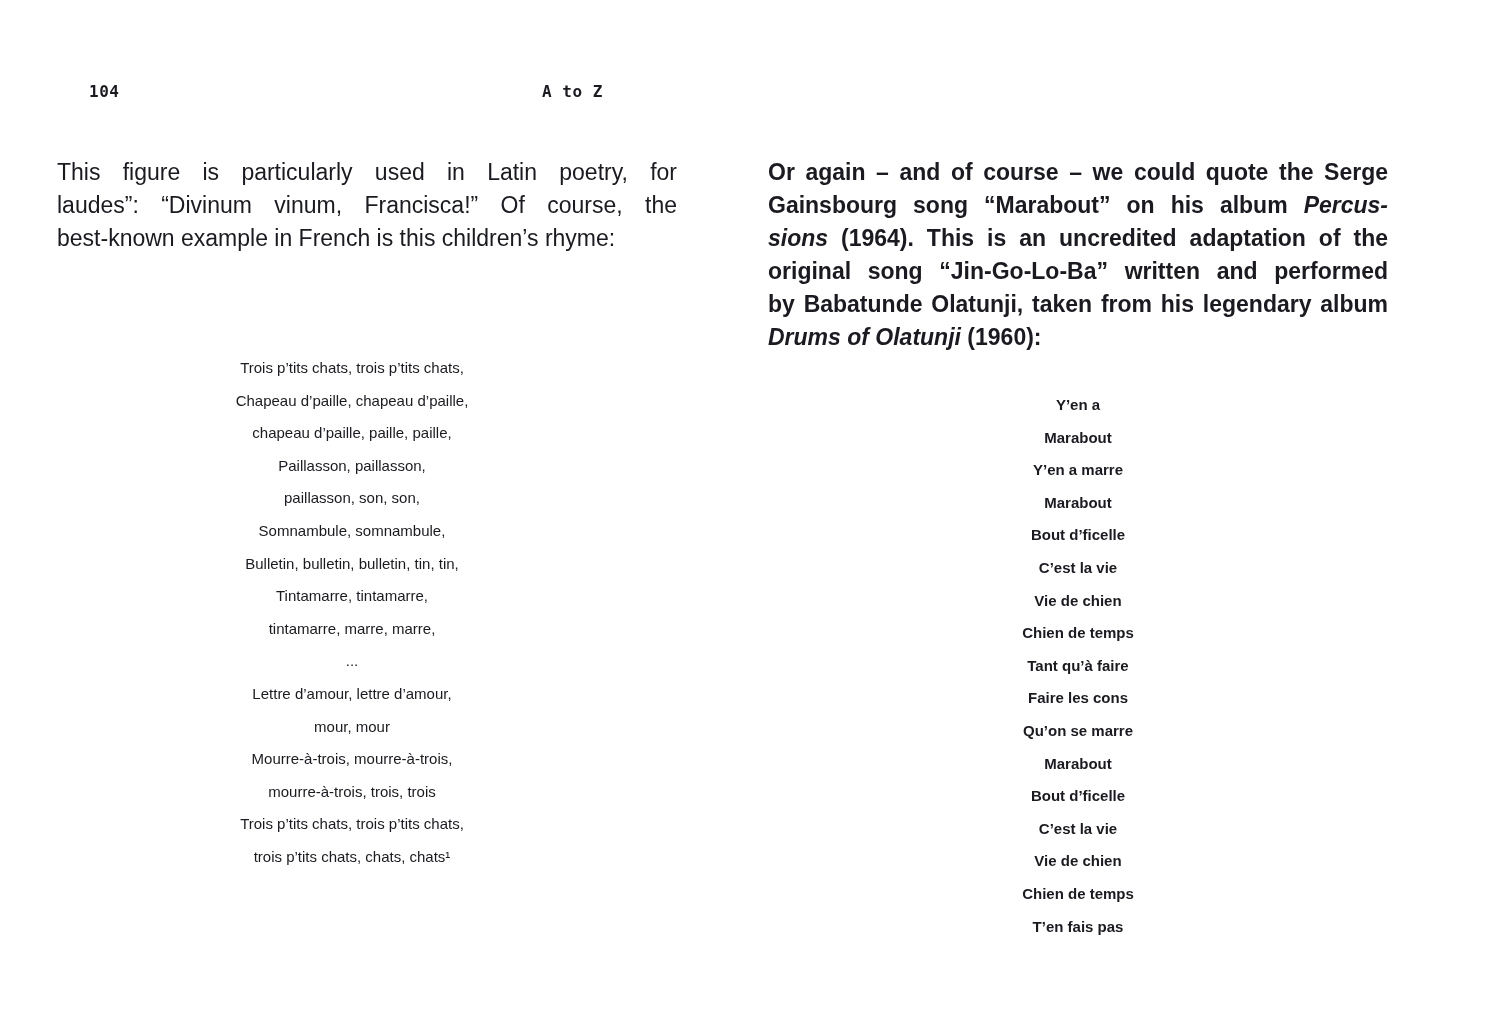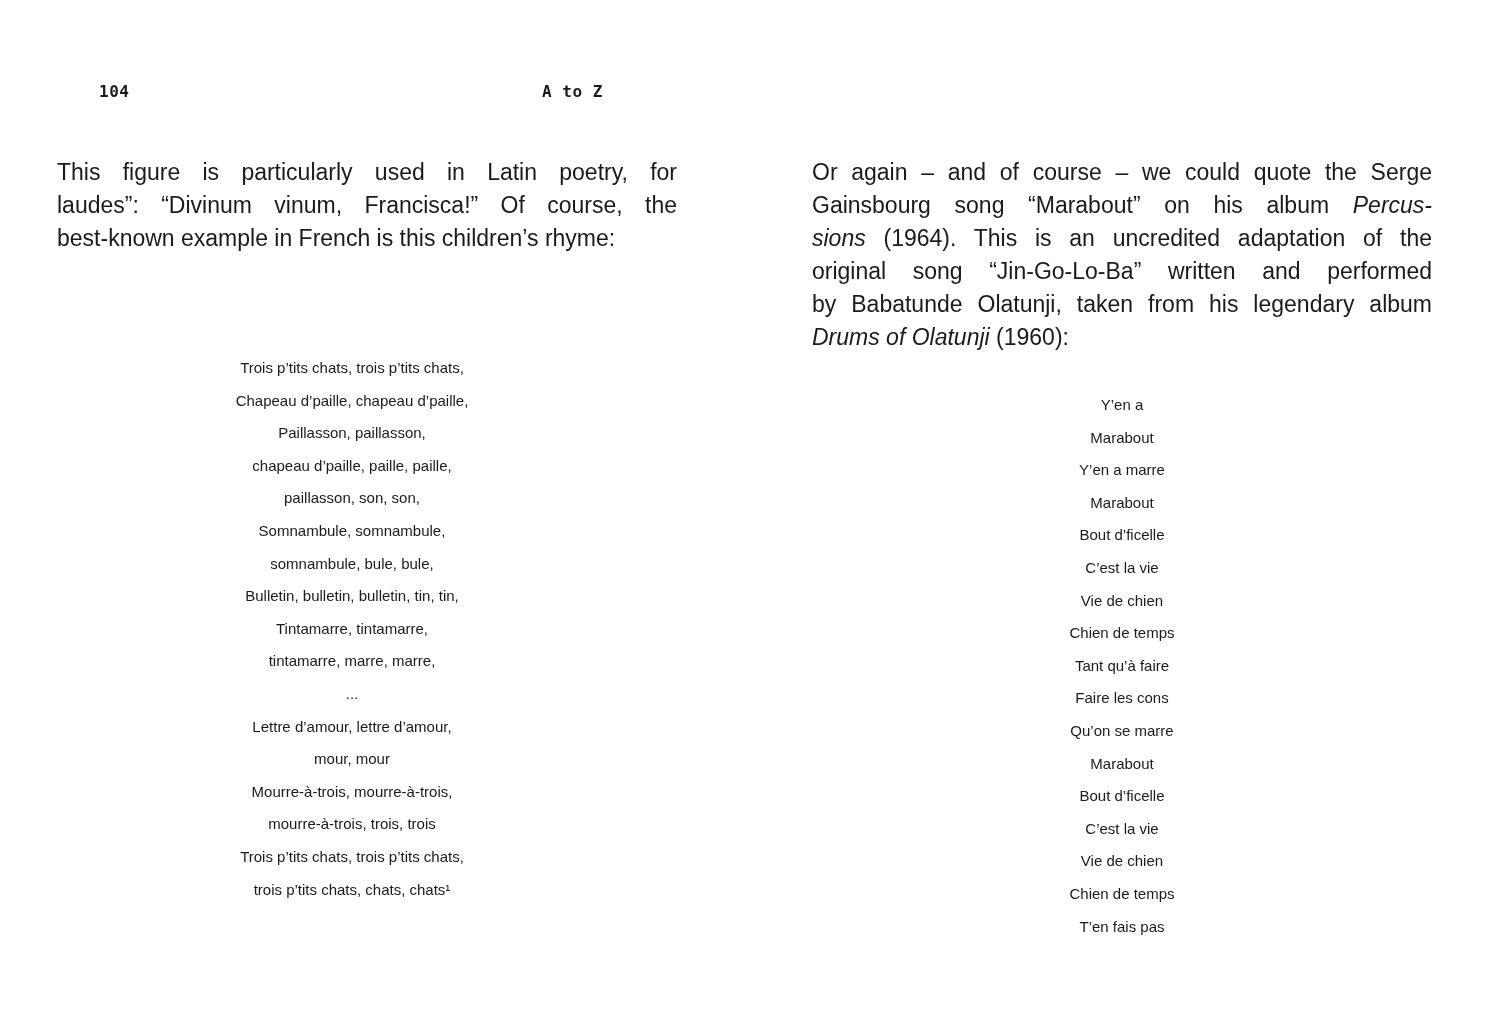--- a/index.html
+++ b/index.html
@@ -15,29 +15,29 @@
   .pagenum, .runhead {
     position: absolute;
     top: 83px;
     font-family: "DejaVu Sans Mono", monospace;
     font-weight: bold;
     font-size: 16px;
     line-height: 17px;
     letter-spacing: 0.5px;
     white-space: pre;
   }
-  .pagenum { left: 89px; margin-left: 10px; }
+  .pagenum { left: 89px; }
   .runhead { left: 542px; }
   .col {
     position: absolute;
     top: 156px;
     width: 620px;
   }
   .col.left  { left: 57px; }
-  .col.right { left: 812px; }
+  .col.right { left: 768px; font-weight: bold; }
   .para {
     font-size: 23px;
     line-height: 33px;
   }
   .para .line {
     text-align: justify;
     text-align-last: justify;
   }
   .para .line:last-child {
     text-align: justify;
@@ -64,25 +64,24 @@
 
   <div class="col left">
     <div class="para">
         <div class="line"><span>This figure is particularly used in Latin poetry, for</span></div>
         <div class="line"><span>laudes”: “Divinum vinum, Francisca!” Of course, the</span></div>
         <div class="line"><span>best-known example in French is this children’s rhyme:</span></div>
       </div>
     <div class="poem">
         <div class="line"><span>Trois p’tits chats, trois p’tits chats,</span></div>
         <div class="line"><span>Chapeau d’paille, chapeau d’paille,</span></div>
+        <div class="line"><span>chapeau d’paille, paille, paille,</span></div>
         <div class="line"><span>Paillasson, paillasson,</span></div>
-        <div class="line"><span>chapeau d’paille, paille, paille,</span></div>
         <div class="line"><span>paillasson, son, son,</span></div>
         <div class="line"><span>Somnambule, somnambule,</span></div>
-        <div class="line"><span>somnambule, bule, bule,</span></div>
         <div class="line"><span>Bulletin, bulletin, bulletin, tin, tin,</span></div>
         <div class="line"><span>Tintamarre, tintamarre,</span></div>
         <div class="line"><span>tintamarre, marre, marre,</span></div>
         <div class="line"><span>...</span></div>
         <div class="line"><span>Lettre d’amour, lettre d’amour,</span></div>
         <div class="line"><span>mour, mour</span></div>
         <div class="line"><span>Mourre-à-trois, mourre-à-trois,</span></div>
         <div class="line"><span>mourre-à-trois, trois, trois</span></div>
         <div class="line"><span>Trois p’tits chats, trois p’tits chats,</span></div>
         <div class="line"><span>trois p’tits chats, chats, chats¹</span></div>

